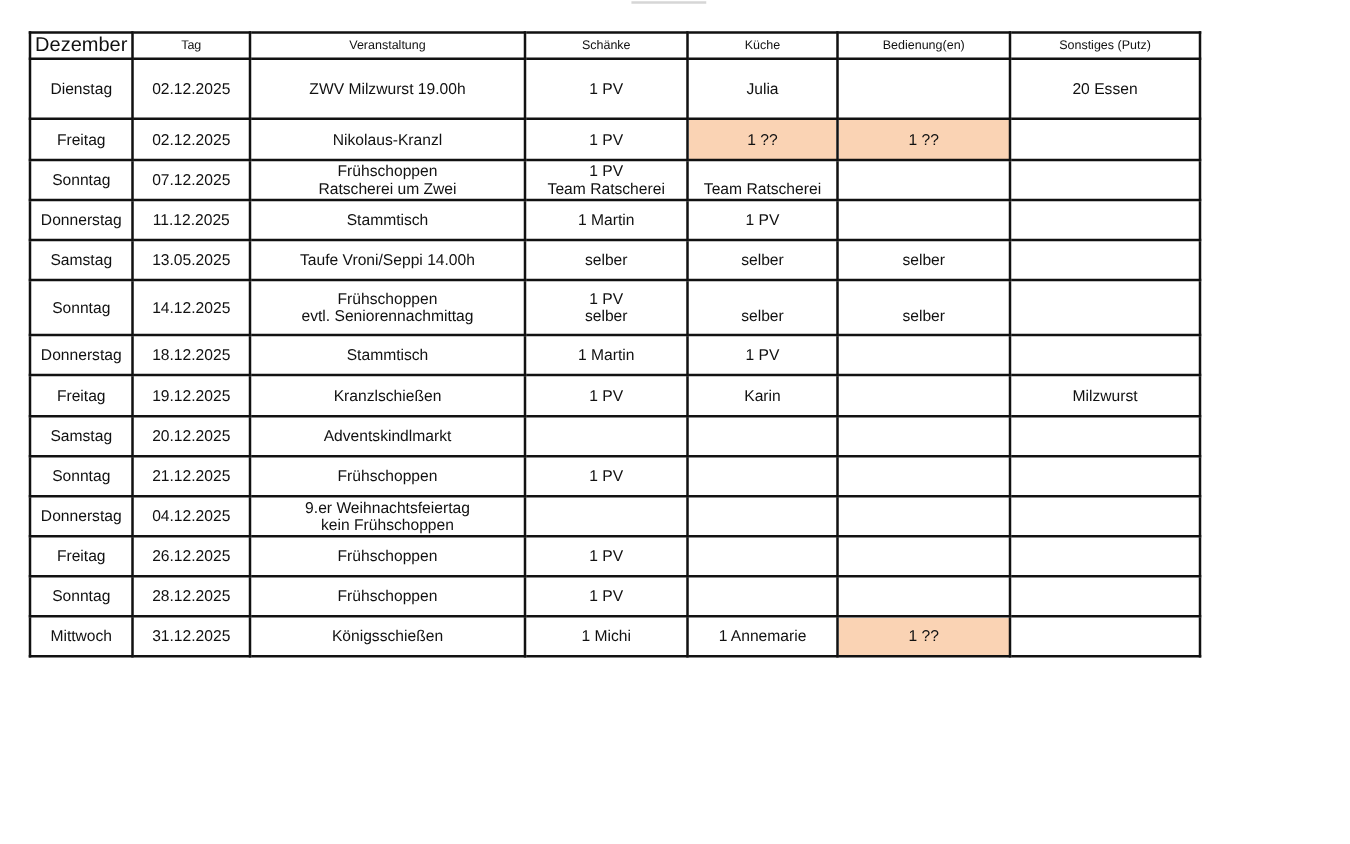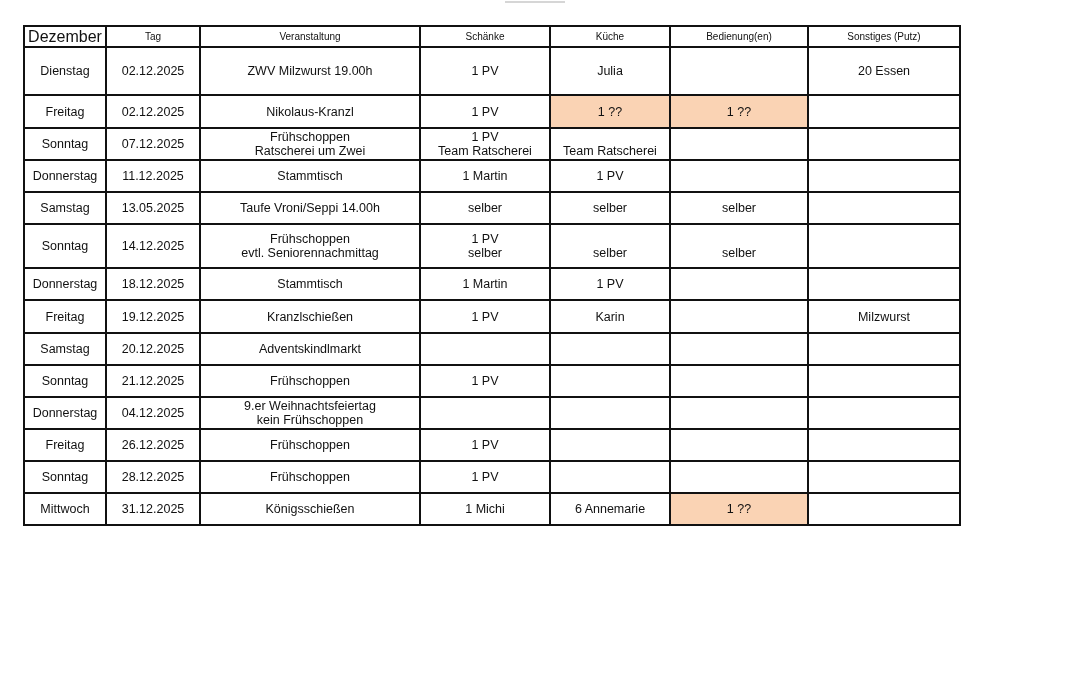--- a/index.html
+++ b/index.html
@@ -281,21 +281,21 @@
       <tr style="height: 32px;">
         <td class="c mid">Mittwoch</td>
         <td class="c mid">31.12.2025</td>
         <td class="c mid">
           <span class="two">Königsschießen</span>
         </td>
         <td class="l mid">
           <span class="two">1 Michi</span>
         </td>
         <td class="l mid">
-          <span class="two">6 Annemarie</span>
+          <span class="two">1 Annemarie</span>
         </td>
         <td class="l mid hl">
           <span class="two">1 ??</span>
         </td>
         <td class="l mid"></td>
       </tr>
     </tbody>
 </table>
 
 </body></html>

